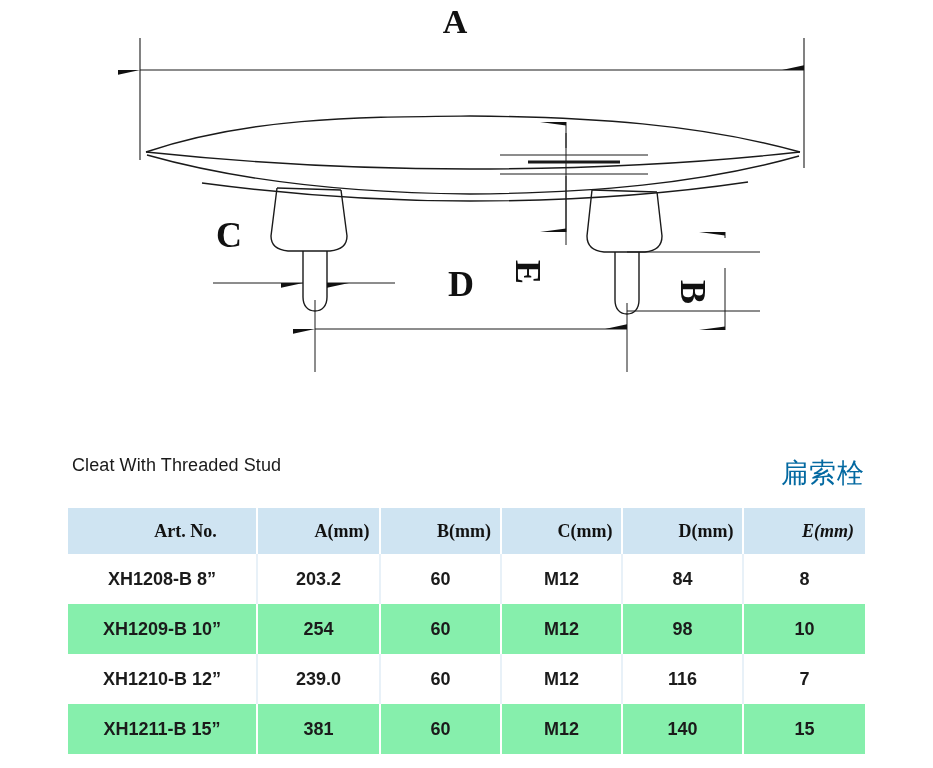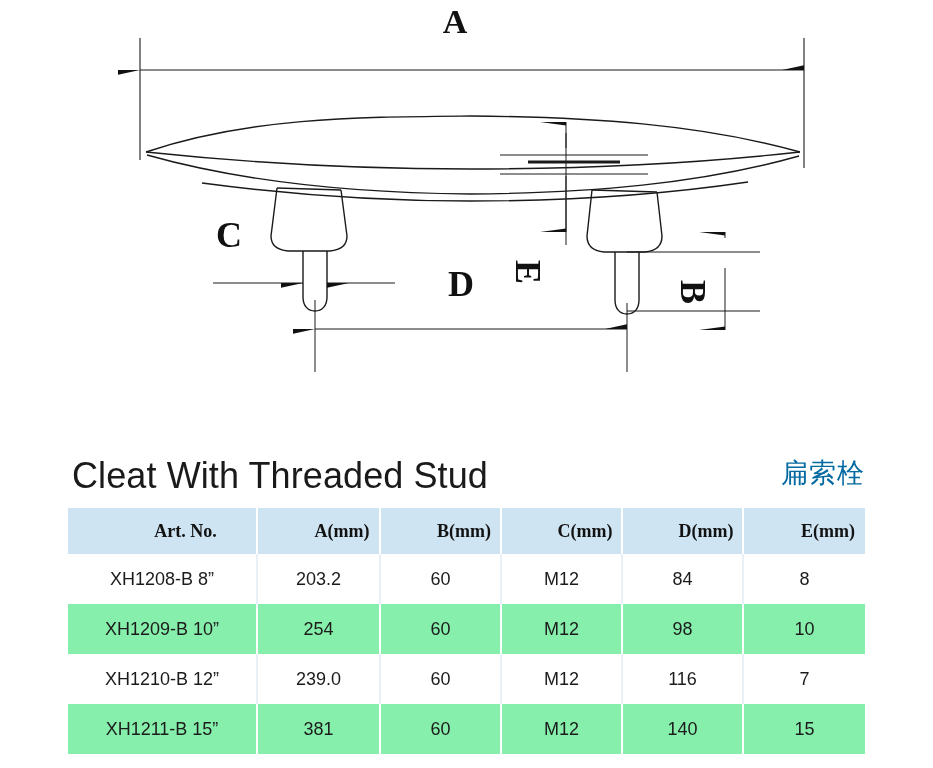--- a/index.html
+++ b/index.html
@@ -24,21 +24,21 @@
 
   
   #title-row {
     position: absolute;
     left: 68px; top: 455px;
     width: 797px; height: 45px;
   }
   #product-title {
     position: absolute;
     left: 4px; top: 0;
-    font-size: 36px;
+    font-size: 18px;
     color: #1a1a1a;
     font-family: "Liberation Sans", sans-serif;
     white-space: nowrap;
     letter-spacing: 0.1px;
   }
   #product-title-cn {
     position: absolute;
     right: 0; top: 0;
     font-size: 27px;
     color: #0369a1;
@@ -67,27 +67,28 @@
   table.spec thead th {
     height: 46px;
     background: #cfe4f2;
     color: #121212;
     font-family: "Liberation Serif", serif;
     font-weight: bold;
     font-size: 18px;
     border-right: 2px solid #ffffff;
     padding-left: 48px;
   }
-  table.spec thead th:last-child { border-right: none; }
+  table.spec thead th:last-child { border-right: none; font-style: italic; }
   table.spec tbody td {
     height: 50px;
     font-family: "Liberation Sans", sans-serif;
     font-size: 18px;
     color: #1b1b1b;
     border-right: 2px solid #ffffff;
+    font-weight: bold;
   }
   table.spec tbody td:last-child { border-right: none; }
   table.spec tbody tr.odd td { background: #ffffff; }
   table.spec tbody tr.even td { background: #86efac; }
   table.spec tbody tr.odd td { border-right-color: #e8f1f8; }
 </style>
 </head>
 <body>
 
 <div id="drawing-area">

